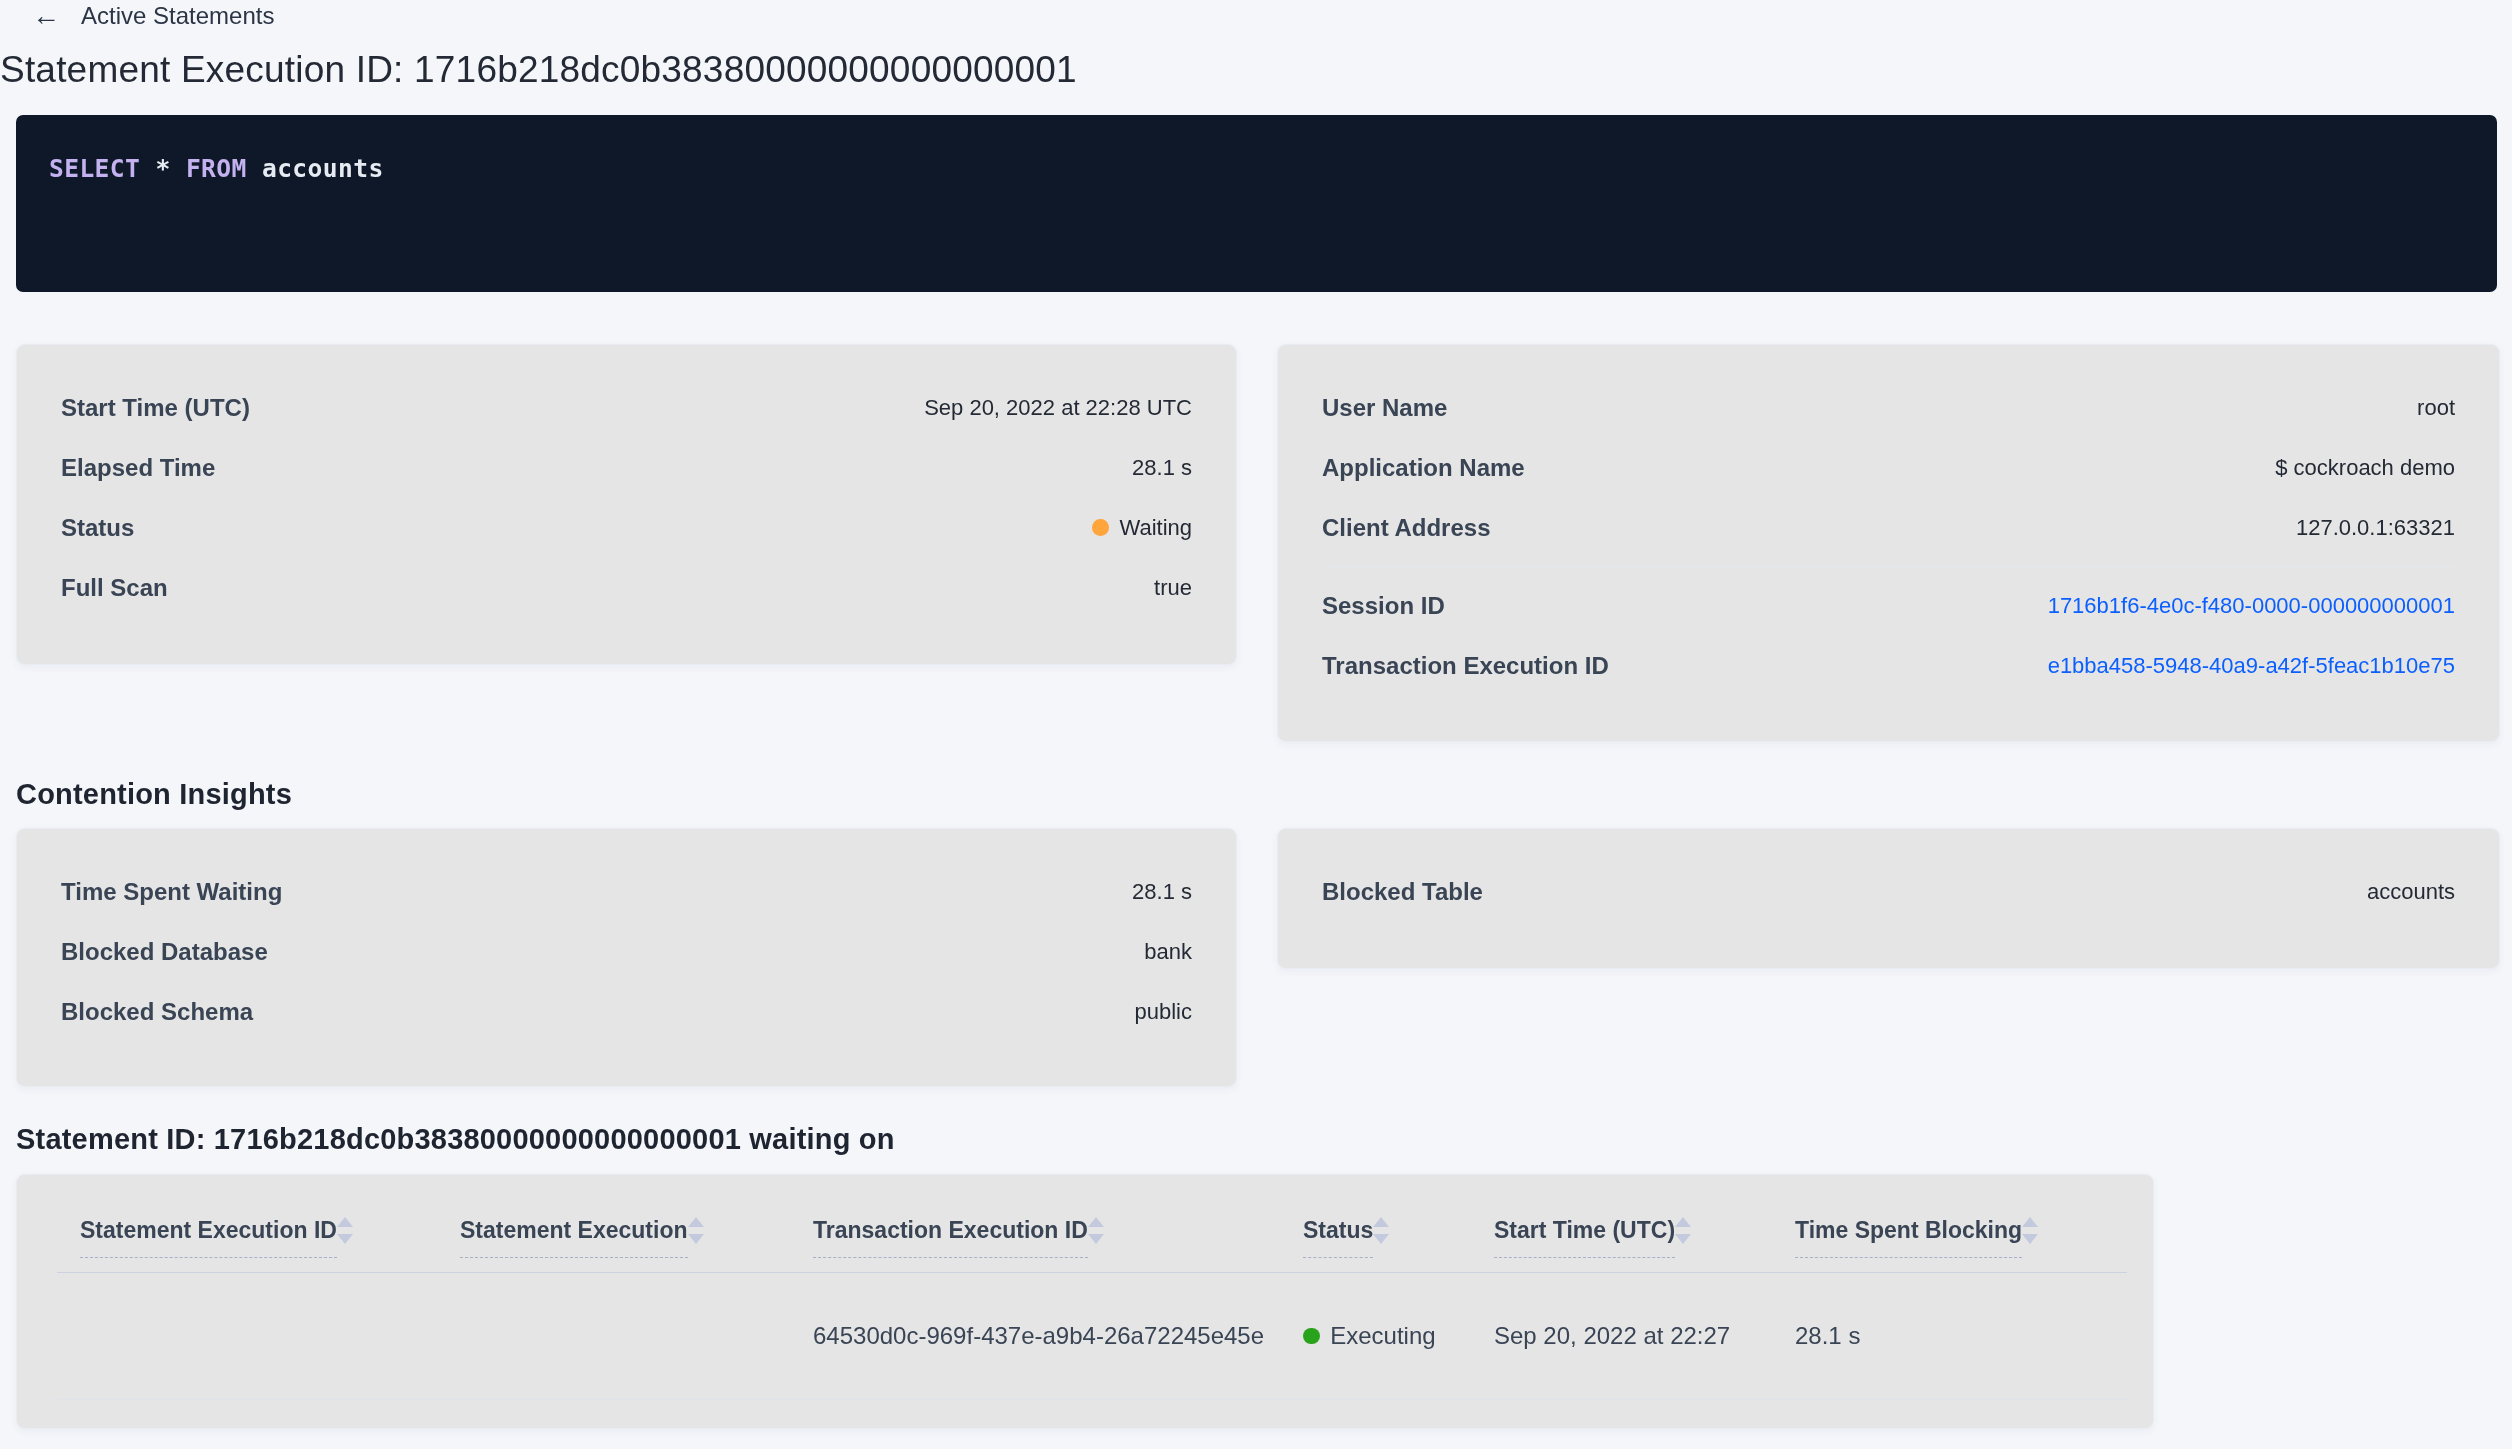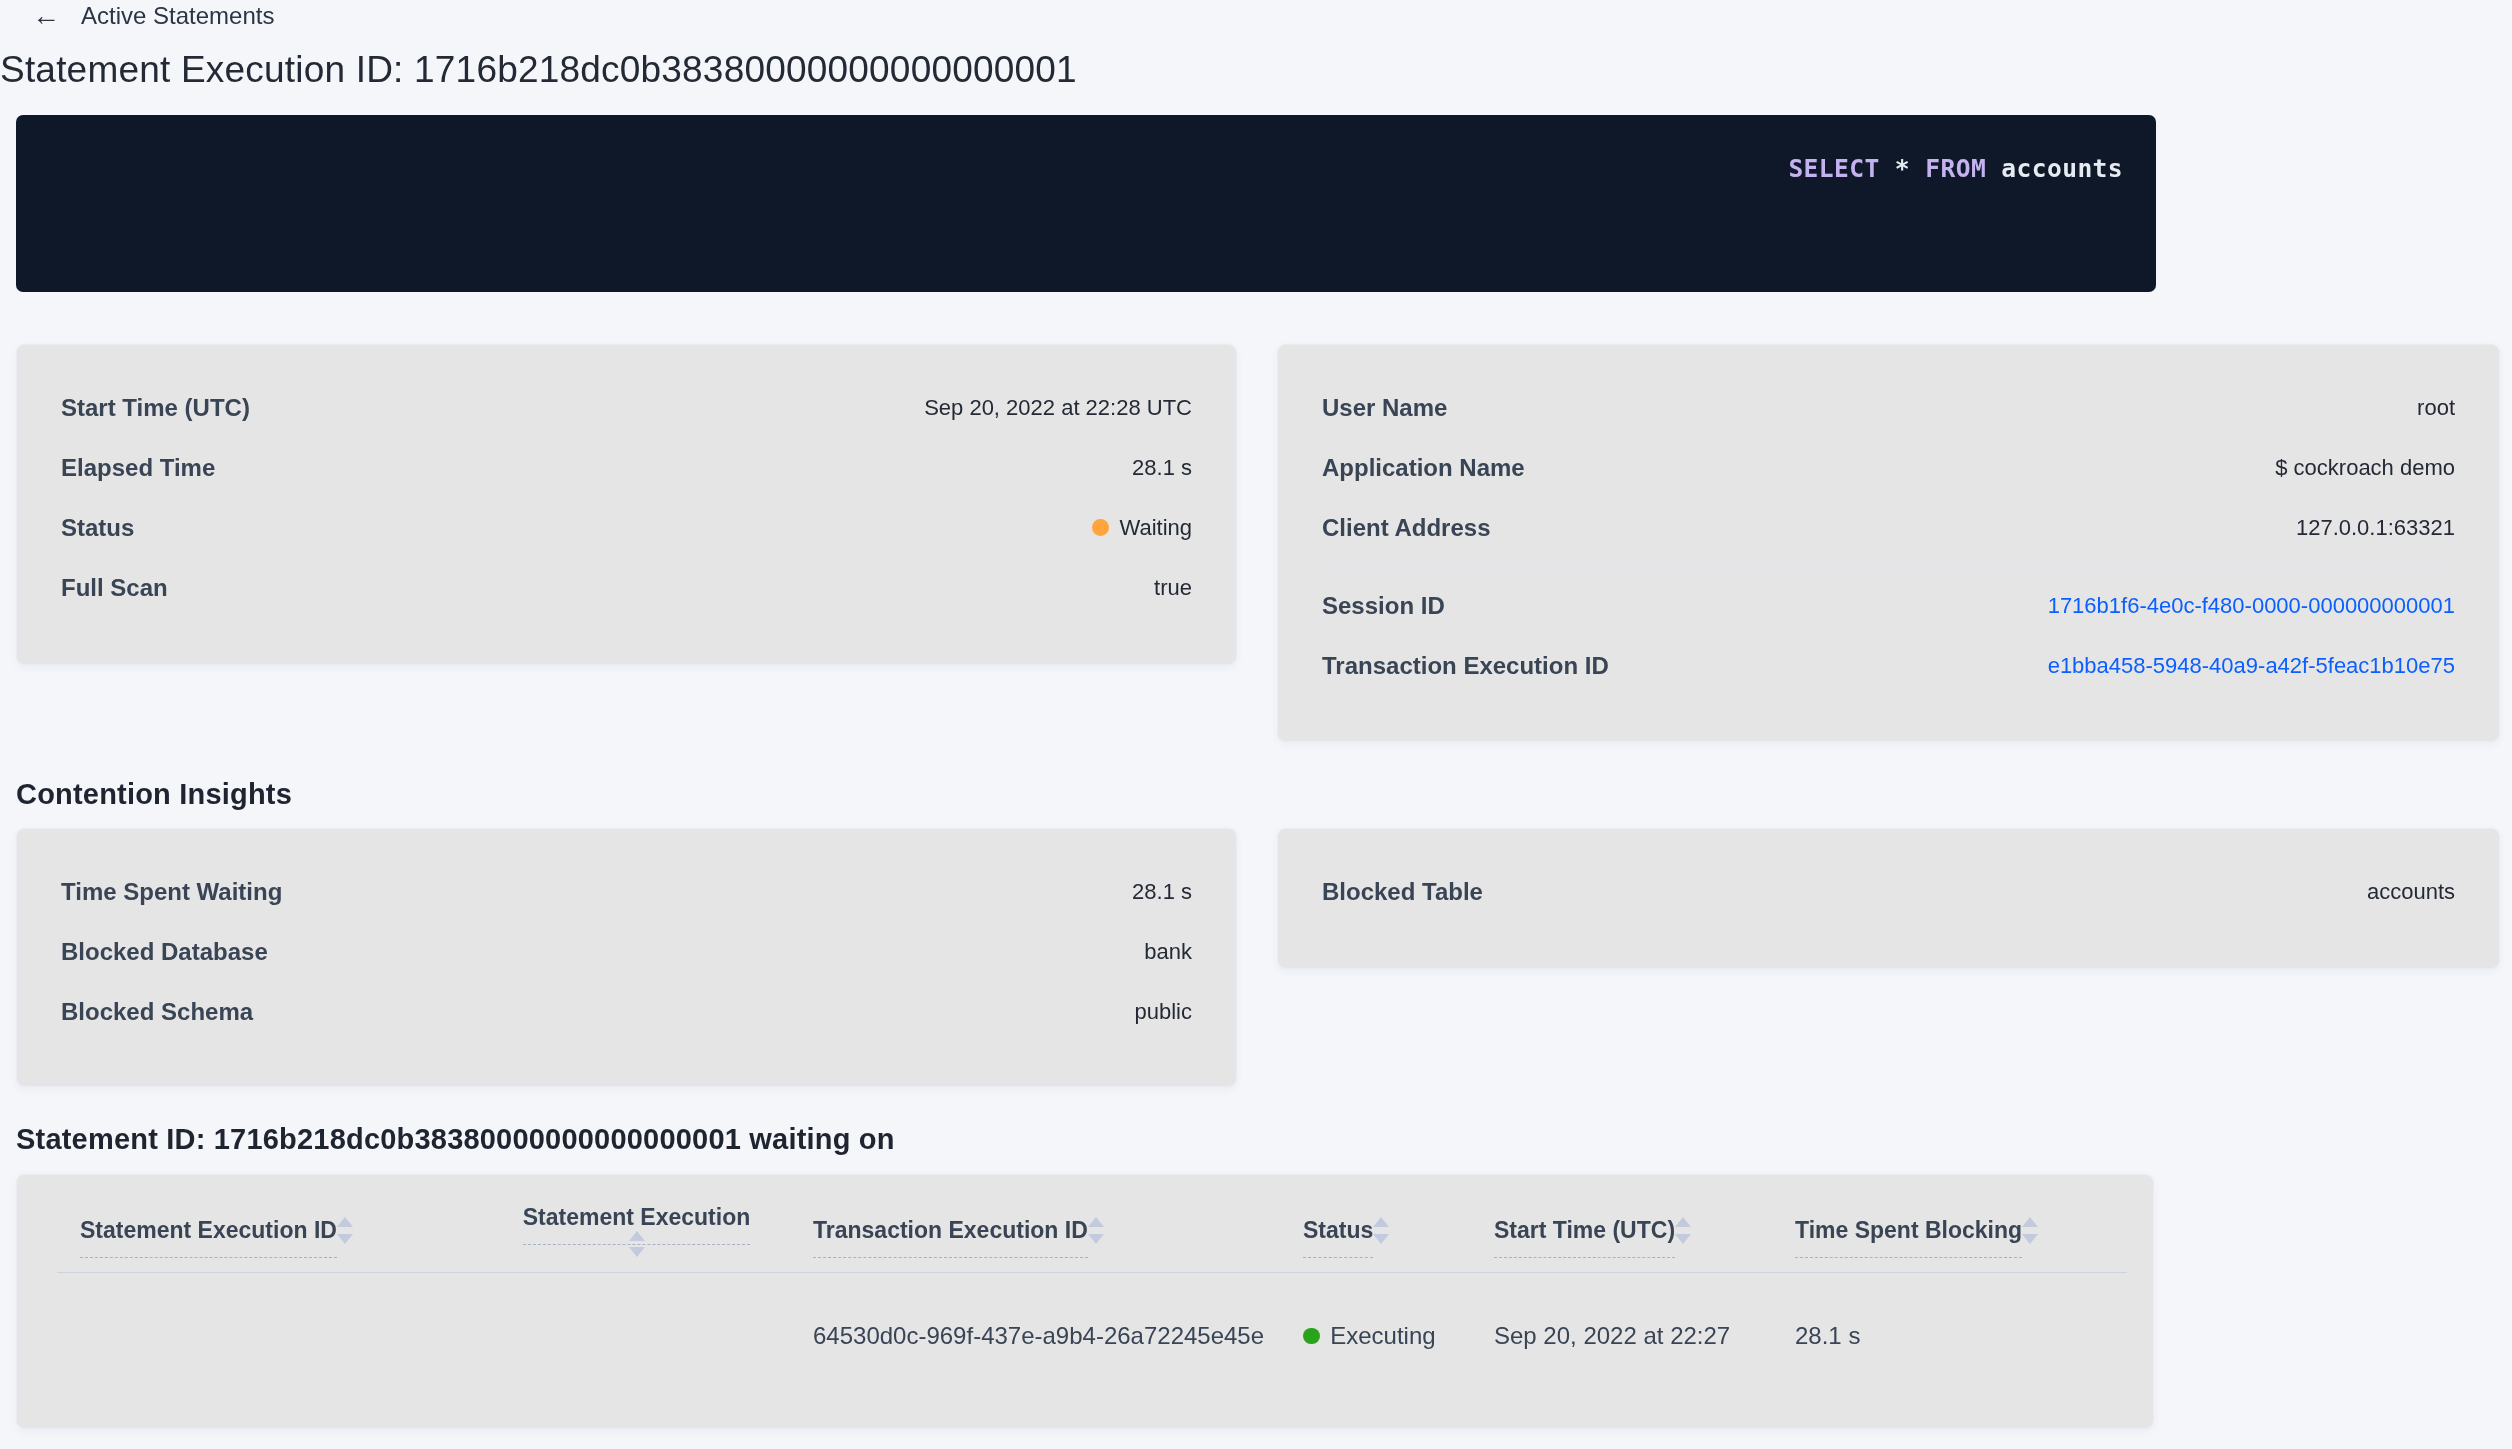--- a/index.html
+++ b/index.html
@@ -15,22 +15,22 @@
     position:absolute; left:32px; top:1.8px;
     display:flex; align-items:center; gap:21px;
     font-size:24px; color:#2b3545; cursor:pointer;
   }
   .back-link .arrow { font-size:28px; line-height:1; color:#2b3545; }
   .page-title {
     position:absolute; left:0; top:49px;
     font-size:37px; font-weight:normal; color:#242a35; letter-spacing:0.2px;
   }
   .sql-box {
-    position:absolute; left:16px; top:115px; width:2140px; height:177px;
-    background:#0e1829; border-radius:7px; padding:39px 33px;text-align:right;
+    position:absolute; left:16px; top:115px; width:2481px; height:177px;
+    background:#0e1829; border-radius:7px; padding:39px 33px;
   }
   .sql-box pre {
     font-family:"DejaVu Sans Mono","Liberation Mono", monospace;
     font-size:24.6px; font-weight:bold; color:#e6ebf2; letter-spacing:0.4px;
   }
   .sql-box .kw { color:#c4b1ef; }
   .card {
     position:absolute; background:#e5e5e5;
     border:0.9px solid #e9edf3; border-radius:8.8px;
     box-shadow:0 2.6px 7px rgba(60,70,100,0.05);
@@ -56,21 +56,21 @@
     font-size:29px; font-weight:bold; color:#1e2430; letter-spacing:0.2px;
   }
   .heading-contention { top:778px; }
   .heading-waiting    { top:1123px; }
   .card-table { left:16px; top:1174px; width:2138px; height:255px; padding:0; overflow:hidden; }
   .thead {
     height:97px; display:flex; align-items:center;
     padding-left:63px; padding-top:14px;
   }
   .th { display:flex; align-items:center; }
-  .c1 { width:380px; } .c2 { width:353px;flex-direction:column; } .c3 { width:490px; }
+  .c1 { width:380px; } .c2 { width:353px; } .c3 { width:490px; }
   .c4 { width:191px; } .c5 { width:301px; } .c6 { width:358px; }
   .th-label {
     font-size:23px; font-weight:bold; color:#394455;
     border-bottom:1.8px dashed #a8b0c6; padding-bottom:12.3px; margin-bottom:-14px;
     cursor:pointer;
   }
   .sorter { display:flex; flex-direction:column; gap:6.1px; cursor:pointer; }
   .sorter .tri-up {
     width:0; height:0;
     border-left:8px solid transparent; border-right:8px solid transparent;

